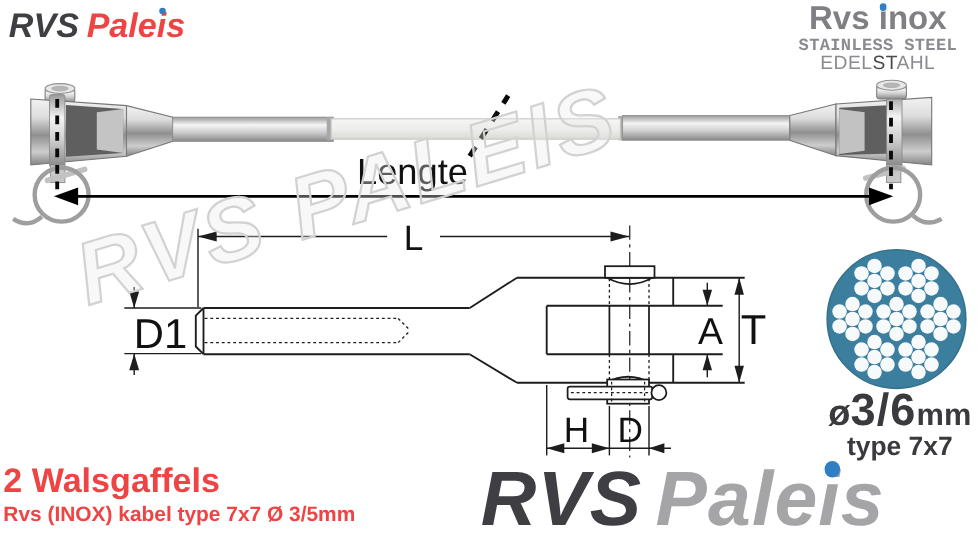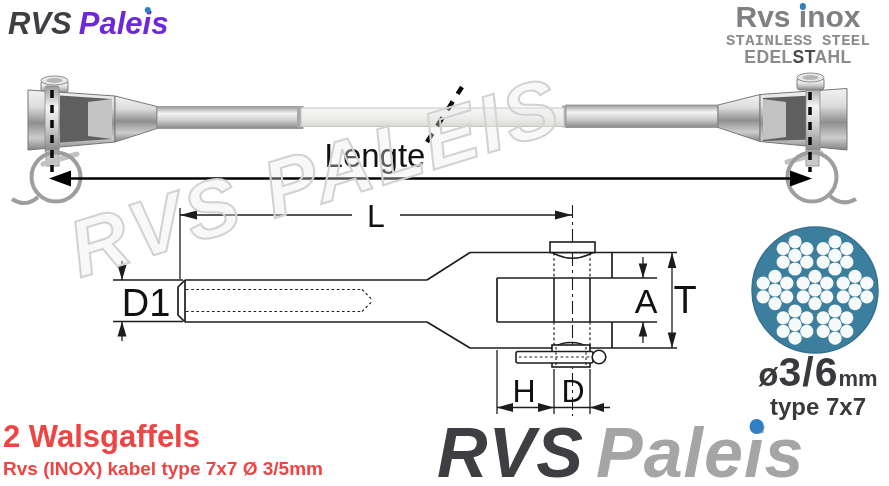--- a/index.html
+++ b/index.html
@@ -3,31 +3,31 @@
 <meta charset="utf-8">
 <style>
   html,body{margin:0;padding:0;background:#fff;}
   .canvas{position:relative;width:889px;height:486px;background:#fff;overflow:hidden;
           font-family:"Liberation Sans",sans-serif;}
 
   
   .logo-tl{position:absolute;left:8px;top:6px;font-size:31px;font-weight:bold;font-style:italic;
            white-space:nowrap;z-index:10;}
   .logo-tl .p1{color:#3f3f43;}
-  .logo-tl .p2{color:#6d28d9;margin-left:7px;}
+  .logo-tl .p2{color:#ef4444;margin-left:7px;}
 
   .logo-br{position:absolute;left:437px;top:418px;font-size:70px;font-weight:bold;font-style:italic;
            white-space:nowrap;line-height:1;z-index:10;letter-spacing:1px;}
   .logo-br .p1{color:#3f3f43;}
   .logo-br .p2{color:#a5a5a7;margin-left:12px;}
 
   .hdr-r{position:absolute;right:5px;top:2px;width:172px;text-align:center;z-index:10;line-height:1.02;}
   .hdr-r .l1{font-size:30px;font-weight:bold;color:#808084;white-space:nowrap;}
   .hdr-r .l2{font-size:15.5px;font-weight:bold;color:#8b8b8f;letter-spacing:.3px;margin-top:1px;font-family:Liberation Mono, monospace;}
-  .hdr-r .l3{font-size:17.5px;font-weight:bold;color:#8b8b8f;letter-spacing:.4px;}
+  .hdr-r .l3{font-size:17.5px;font-weight:normal;color:#8b8b8f;letter-spacing:.4px;}
   .hdr-r .l3 .mid{color:#4b4b4f;}
 
   
   .idot{position:relative;display:inline-block;}
   .idot::after{content:"";position:absolute;width:.21em;height:.21em;border-radius:50%;
                background:#2e7fc4;top:.045em;left:50%;transform:translateX(-50%);}
   .idot.it::after{left:62%;top:.02em;}
 
   
   .watermark{position:absolute;left:85px;top:205px;height:90px;line-height:90px;z-index:6;
@@ -37,21 +37,21 @@
 
   
   .art{position:absolute;left:0;top:0;z-index:4;}
   .dimtxt{font-family:"Liberation Sans",sans-serif;fill:#111;}
 
   
   .xsec-cap{position:absolute;left:745px;top:352px;width:146px;text-align:center;z-index:10;
             color:#3a3a3e;line-height:1;}
   .xsec-cap .sym{font-size:33px;font-weight:bold;}
   .xsec-cap .val{font-size:41px;font-weight:bold;letter-spacing:1px;}
-  .xsec-cap .unit{font-size:22px;font-weight:bold;}
+  .xsec-cap .unit{font-size:28px;font-weight:bold;}
   .xsec-cap .type{font-size:24px;font-weight:bold;margin-top:2px;}
 
   
   .prod{position:absolute;left:3px;top:421px;z-index:10;color:#ef4444;line-height:1;}
   .prod .t1{font-size:31px;font-weight:bold;}
   .prod .t2{font-size:19px;font-weight:bold;margin-top:7px;white-space:nowrap;text-align:center;}
 </style>
 </head>
 <body>
 

